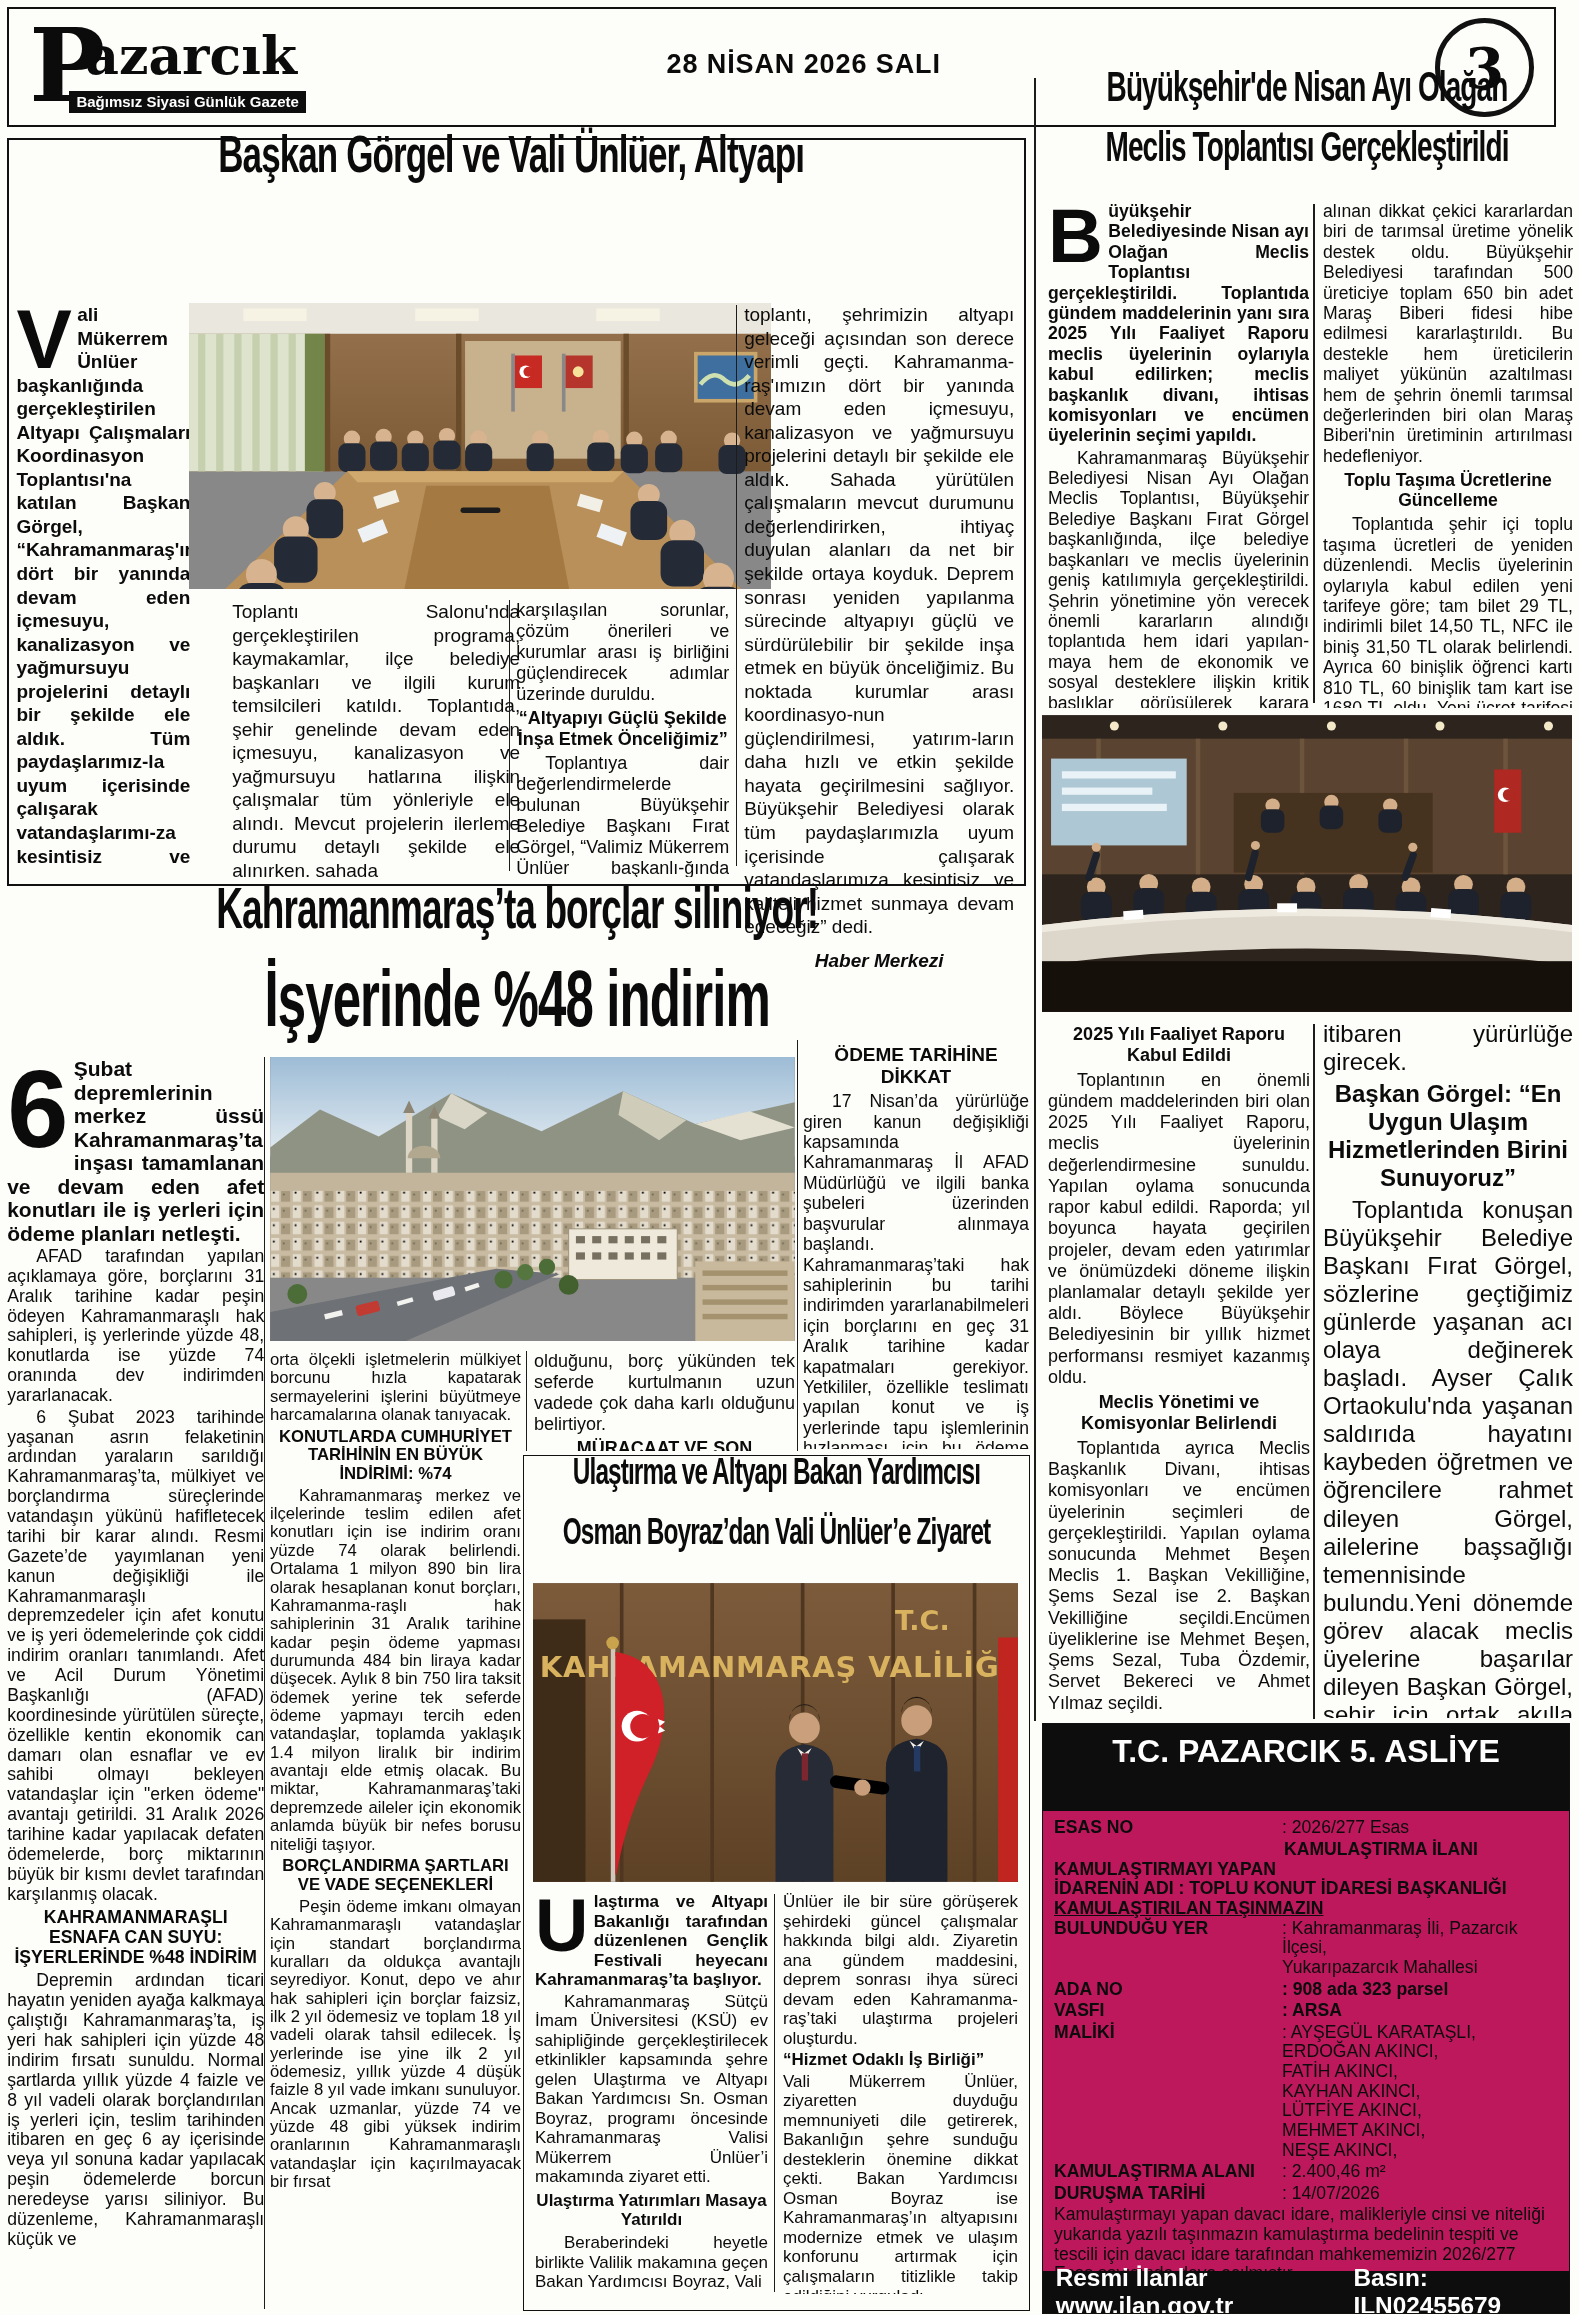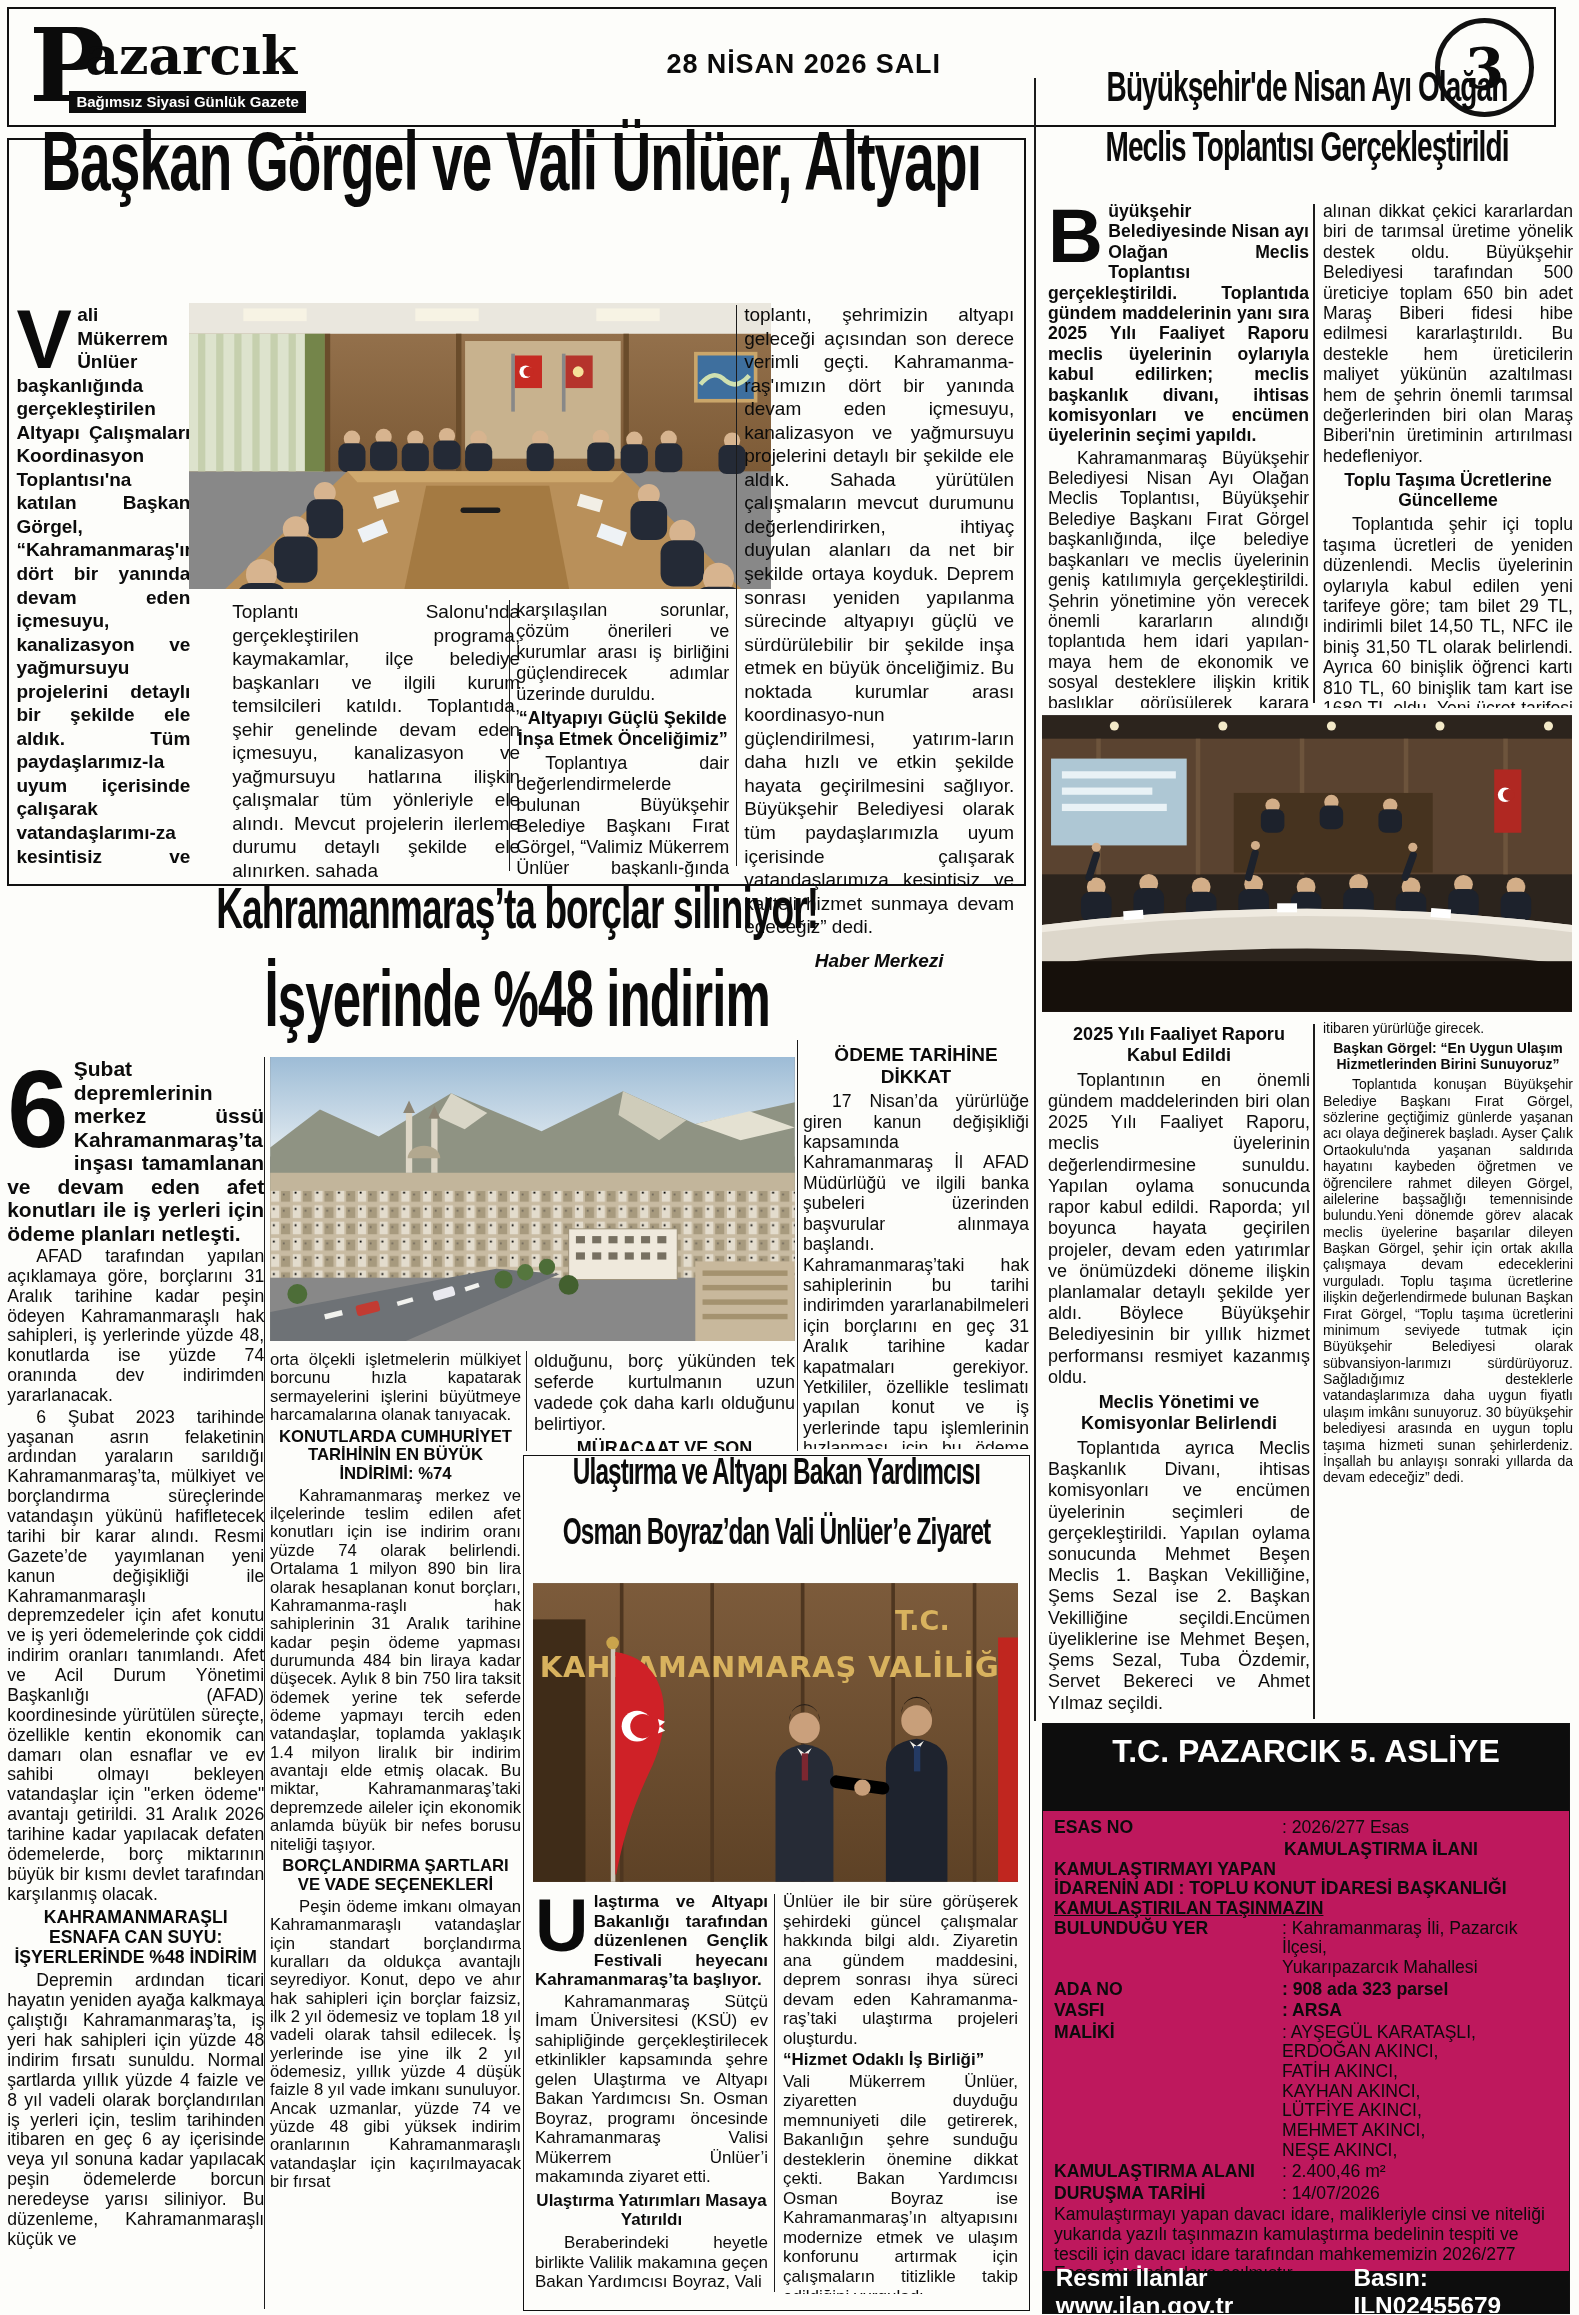--- a/index.html
+++ b/index.html
@@ -55,21 +55,21 @@
       <span class="abs logo-p" style="left:56px;top:12.7px;font-size:52px;">azarcık</span>
       <span class="abs" style="left:40px;top:78px;background:#0d0d0d;color:#fff;font-weight:bold;font-size:15px;padding:2.7px 7.2px;">Bağımsız Siyasi Günlük Gazete</span>
     </div>
     <div id="date-line" class="abs" style="left:0;right:0;top:40px;">28 NİSAN 2026 SALI</div>
     <div id="page-circle" class="abs" style="right:20px;top:9px;width:89px;height:89px;">
       <span>3</span>
     </div>
   </div>
 
   <div class="abs box" style="left:7.2px;top:138px;width:1015px;height:744px;">
-    <div class="abs headline" style="left:0;right:11px;top:1.8px;font-size:55px;"><span class="stretch" style="transform:scaleY(1.5);">Başkan Görgel ve Vali Ünlüer, Altyapı</span></div>
+    <div class="abs headline" style="left:0;right:11px;top:1.8px;font-size:35px;"><span class="stretch" style="transform:scaleY(1.5);">Başkan Görgel ve Vali Ünlüer, Altyapı</span></div>
 
     <div class="abs col f21" style="left:7.2px;top:163px;width:174px;height:570px;">
       <p class="para"><span class="dropcap" style="font-size:83px;">V</span><b>ali Mükerrem Ünlüer başkanlığında gerçekleştirilen Altyapı Çalışmaları Koordinasyon Toplantısı'na katılan Başkan Görgel, “Kahramanmaraş'ımızın dört bir yanında devam eden içmesuyu, kanalizasyon ve yağmursuyu projelerini detaylı bir şekilde ele aldık. Tüm paydaşlarımız-la uyum içerisinde çalışarak vatandaşlarımı-za kesintisiz ve kaliteli hizmet sunmaya devam edeceğiz” dedi.</b></p>
 
     </div>
 
     <div class="abs photo" style="left:180px;top:163px;width:582px;height:286px;">
       <svg width="582" height="286" viewBox="0 0 643 316">
         <defs>
           <g id="prs">
@@ -367,21 +367,21 @@
     <div class="abs vrule" style="left:250px;top:438px;height:398px;width:0.9px;"></div>
   </div>
 
   <div class="abs col f20c" style="left:1048px;top:1020px;width:262px;height:698px;">
     <p class="para subhead">2025 Yılı Faaliyet Raporu Kabul Edildi</p>
     <p class="para indent">Toplantının en önemli gündem maddelerinden biri olan 2025 Yılı Faaliyet Raporu, meclis üyelerinin değerlendirmesine sunuldu. Yapılan oylama sonucunda rapor kabul edildi. Raporda; yıl boyunca hayata geçirilen projeler, devam eden yatırımlar ve önümüzdeki döneme ilişkin planlamalar detaylı şekilde yer aldı. Böylece Büyükşehir Belediyesinin bir yıllık hizmet performansı resmiyet kazanmış oldu.</p>
     <p class="para subhead">Meclis Yönetimi ve Komisyonlar Belirlendi</p>
     <p class="para indent">Toplantıda ayrıca Meclis Başkanlık Divanı, ihtisas komisyonları ve encümen üyelerinin seçimleri de gerçekleştirildi. Yapılan oylama sonucunda Mehmet Beşen Meclis 1. Başkan Vekilliğine, Şems Sezal ise 2. Başkan Vekilliğine seçildi.Encümen üyeliklerine ise Mehmet Beşen, Şems Sezal, Tuba Özdemir, Servet Bekereci ve Ahmet Yılmaz seçildi.</p>
 
   </div>
-  <div class="abs col" style="left:1323px;top:1020px;width:250px;height:698px;font-size:14px;line-height:1.17;">
+  <div class="abs col" style="left:1323px;top:1020px;width:250px;height:698px;font-size:24px;line-height:1.17;">
     <p class="para">itibaren yürürlüğe girecek.</p>
     <p class="para subhead">Başkan Görgel: “En Uygun Ulaşım Hizmetlerinden Birini Sunuyoruz”</p>
     <p class="para indent">Toplantıda konuşan Büyükşehir Belediye Başkanı Fırat Görgel, sözlerine geçtiğimiz günlerde yaşanan acı olaya değinerek başladı. Ayser Çalık Ortaokulu'nda yaşanan saldırıda hayatını kaybeden öğretmen ve öğrencilere rahmet dileyen Görgel, ailelerine başsağlığı temennisinde bulundu.Yeni dönemde görev alacak meclis üyelerine başarılar dileyen Başkan Görgel, şehir için ortak akılla çalışmaya devam edeceklerini vurguladı. Toplu taşıma ücretlerine ilişkin değerlendirmede bulunan Başkan Fırat Görgel, “Toplu taşıma ücretlerini minimum seviyede tutmak için Büyükşehir Belediyesi olarak sübvansiyon-larımızı sürdürüyoruz. Sağladığımız desteklerle vatandaşlarımıza daha uygun fiyatlı ulaşım imkânı sunuyoruz. 30 büyükşehir belediyesi arasında en uygun toplu taşıma hizmeti sunan şehirlerdeniz. İnşallah bu anlayışı sonraki yıllarda da devam edeceğiz” dedi.</p>
 
   </div>
   <div class="abs vrule" style="left:1313px;top:1024px;height:695px;"></div>
 
   <div class="abs" style="left:1042px;top:1723px;width:526px;height:589px;border:1.8px solid #111;background:#be185d;overflow:hidden;">
     <div id="legal-title">
       <div>T.C. PAZARCIK 5. ASLİYE</div>

